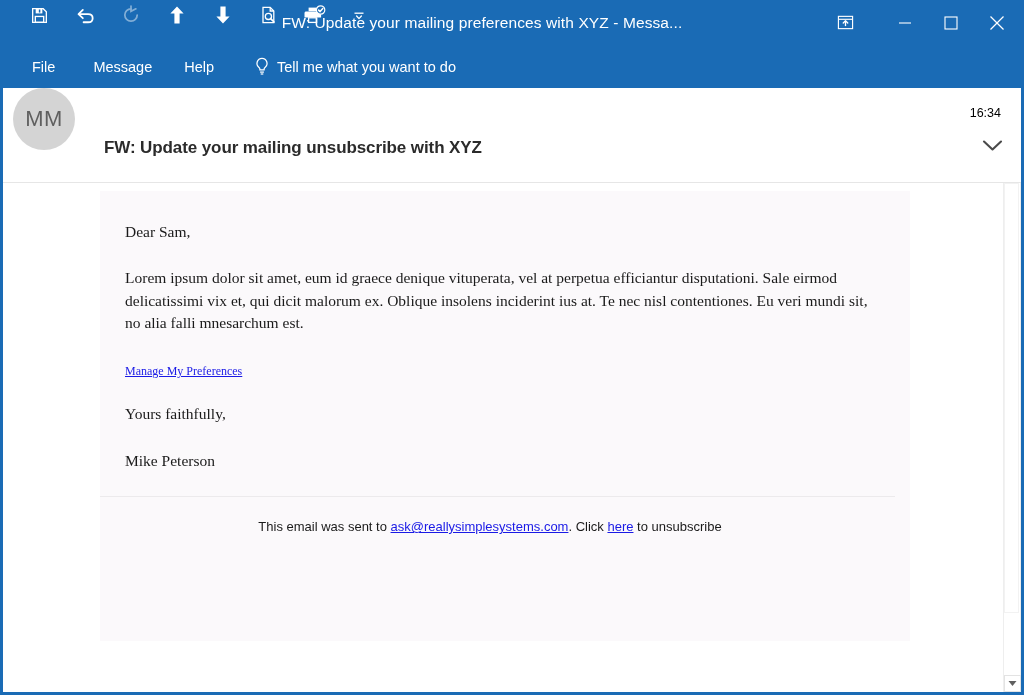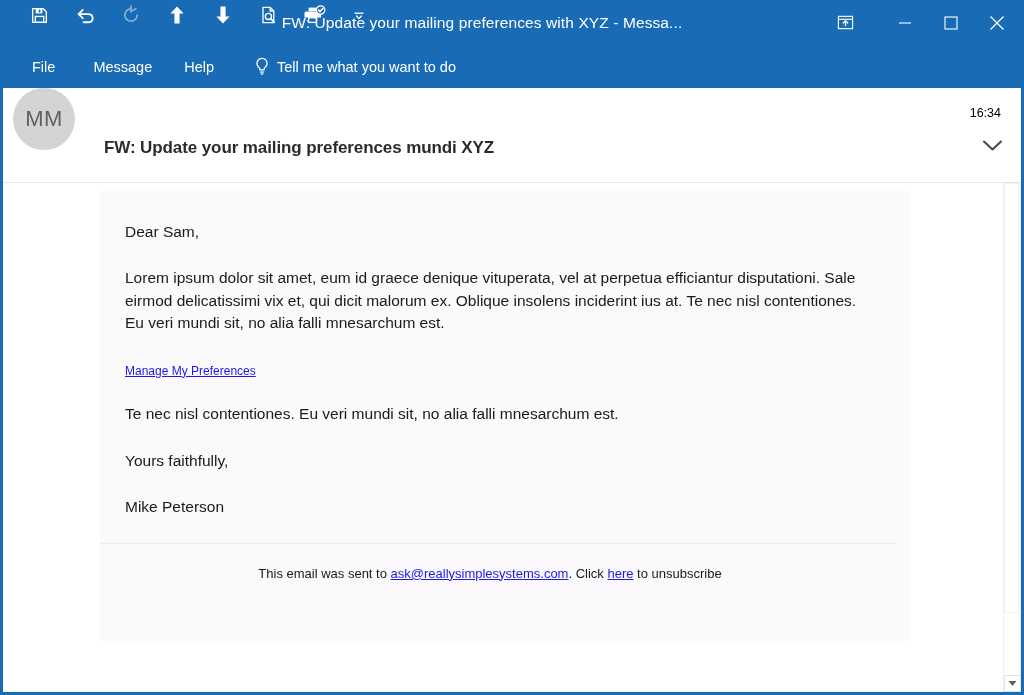--- a/index.html
+++ b/index.html
@@ -214,20 +214,21 @@
     background: #fbf9fb;
     min-height: 450px;
     padding: 30px 40px 0 25px;
   }
 
   .email-body p {
     font-size: 15.5px;
     color: #1a1a1a;
     line-height: 1.45;
     margin: 0 0 24px 0;
+    font-family: Liberation Serif, serif;
   }
   .email-body p.tight { margin-bottom: 22px; }
 
   .email-body a.pref-link {
     color: #1a1ae6;
     text-decoration: underline;
     font-size: 12px;
   }
 
   .card-divider {
@@ -394,40 +395,39 @@
       </span>
       <span>Tell me what you want to do</span>
     </div>
   </div>
 
   <div class="content-wrap">
     <div class="content">
 
       <div class="msg-header">
         <div class="avatar">MM</div>
-        <div class="subject-line">FW: Update your mailing preferences mundi XYZ</div>
+        <div class="subject-line">FW: Update your mailing unsubscribe with XYZ</div>
         <div class="timestamp">16:34</div>
         <div class="expand-chevron">
           <svg width="21" height="13" viewBox="0 0 21 13" fill="none" stroke="currentColor" stroke-width="2.1" stroke-linecap="round" stroke-linejoin="round">
             <polyline points="2,2.5 10.5,10.5 19,2.5"></polyline>
           </svg>
         </div>
       </div>
 
       <div class="body-region">
 
         <div class="body-scroll">
           <div class="email-card">
             <div class="email-body">
               <p>Dear Sam,</p>
               <p>Lorem ipsum dolor sit amet, eum id graece denique vituperata, vel at perpetua efficiantur disputationi. Sale eirmod delicatissimi vix et, qui dicit malorum ex. Oblique insolens inciderint ius at. Te nec nisl contentiones. Eu veri mundi sit, no alia falli mnesarchum est.</p>
               <p class="tight">
                 <a class="pref-link" href="#">Manage My Preferences</a>
               </p>
-              <p>Te nec nisl contentiones. Eu veri mundi sit, no alia falli mnesarchum est.</p>
               <p>Yours faithfully,</p>
               <p>Mike Peterson</p>
             </div>
 
             <div class="card-divider"></div>
 
             <div class="card-footer">
               <span>This email was sent to </span><a href="#">ask@reallysimplesystems.com</a><span>. Click </span><a href="#">here</a><span> to unsubscribe</span>
             </div>
           </div>

